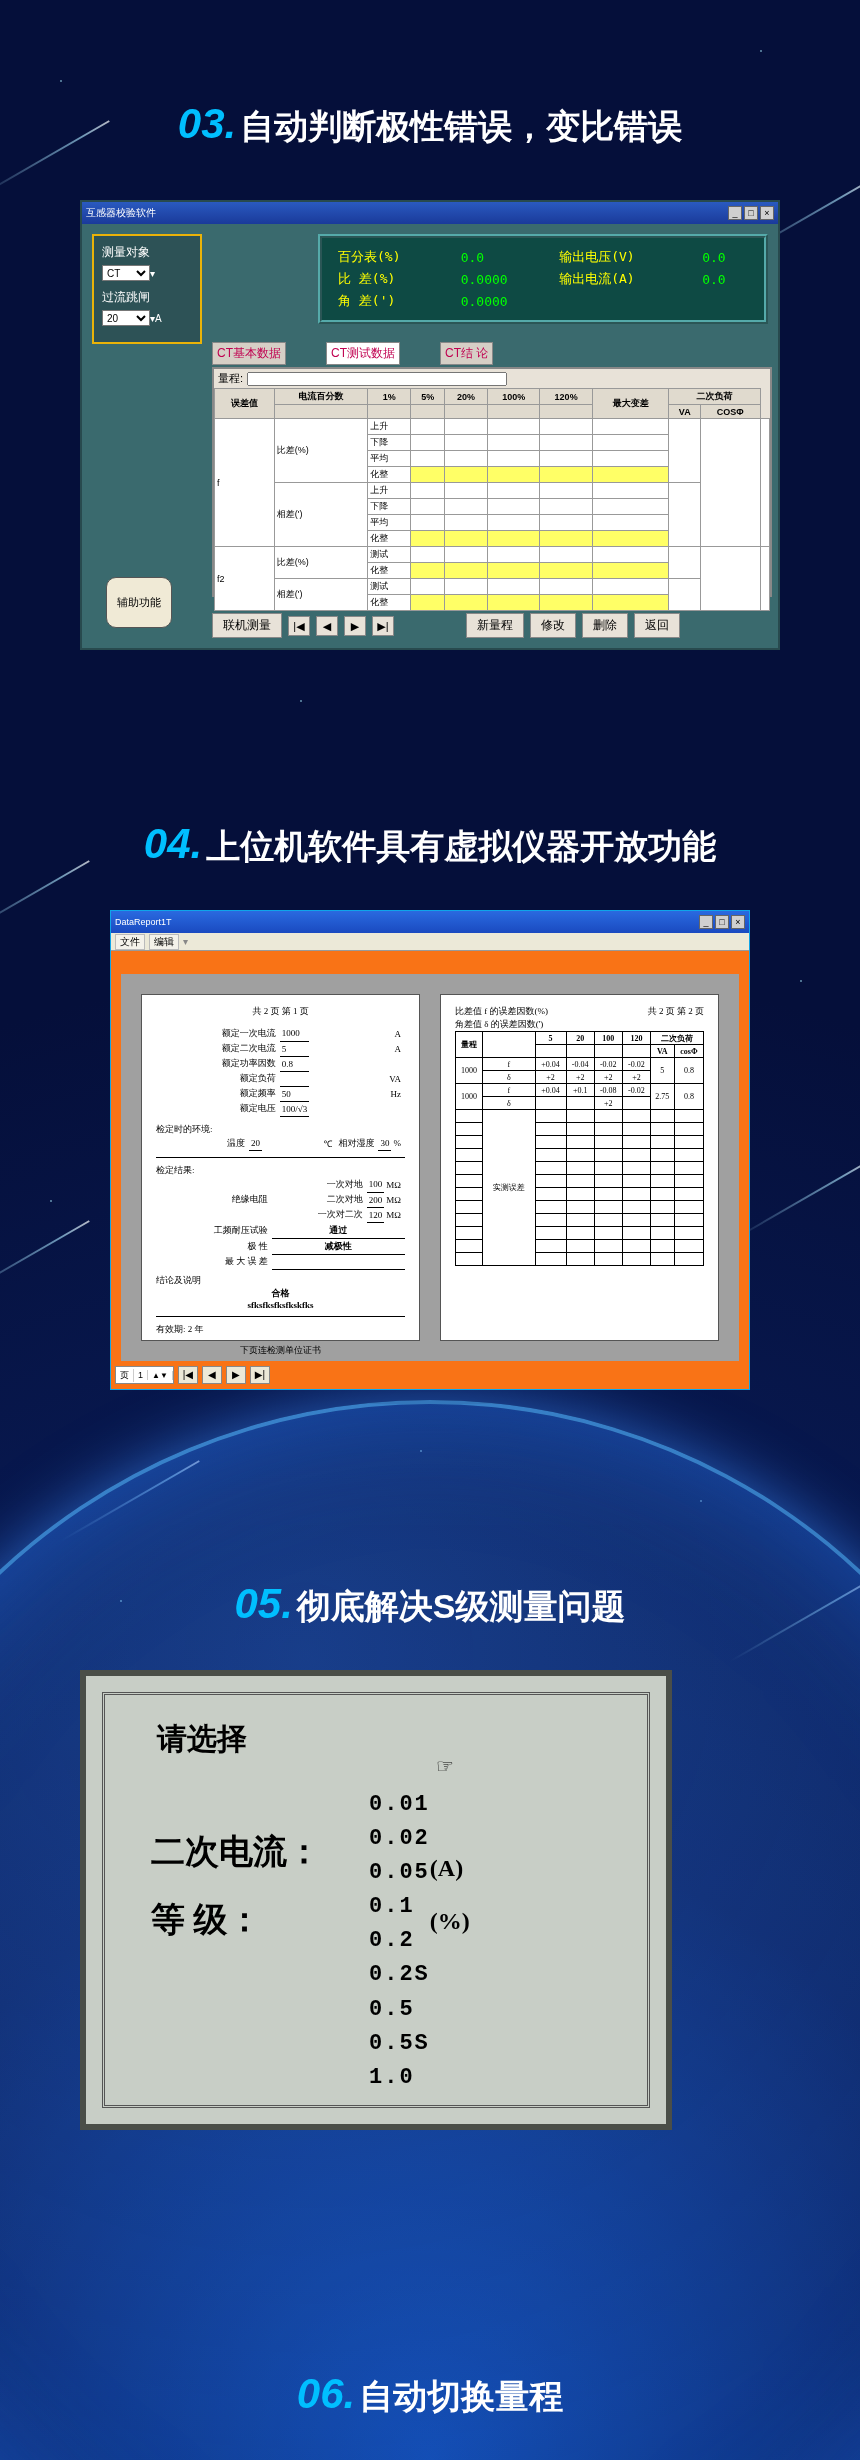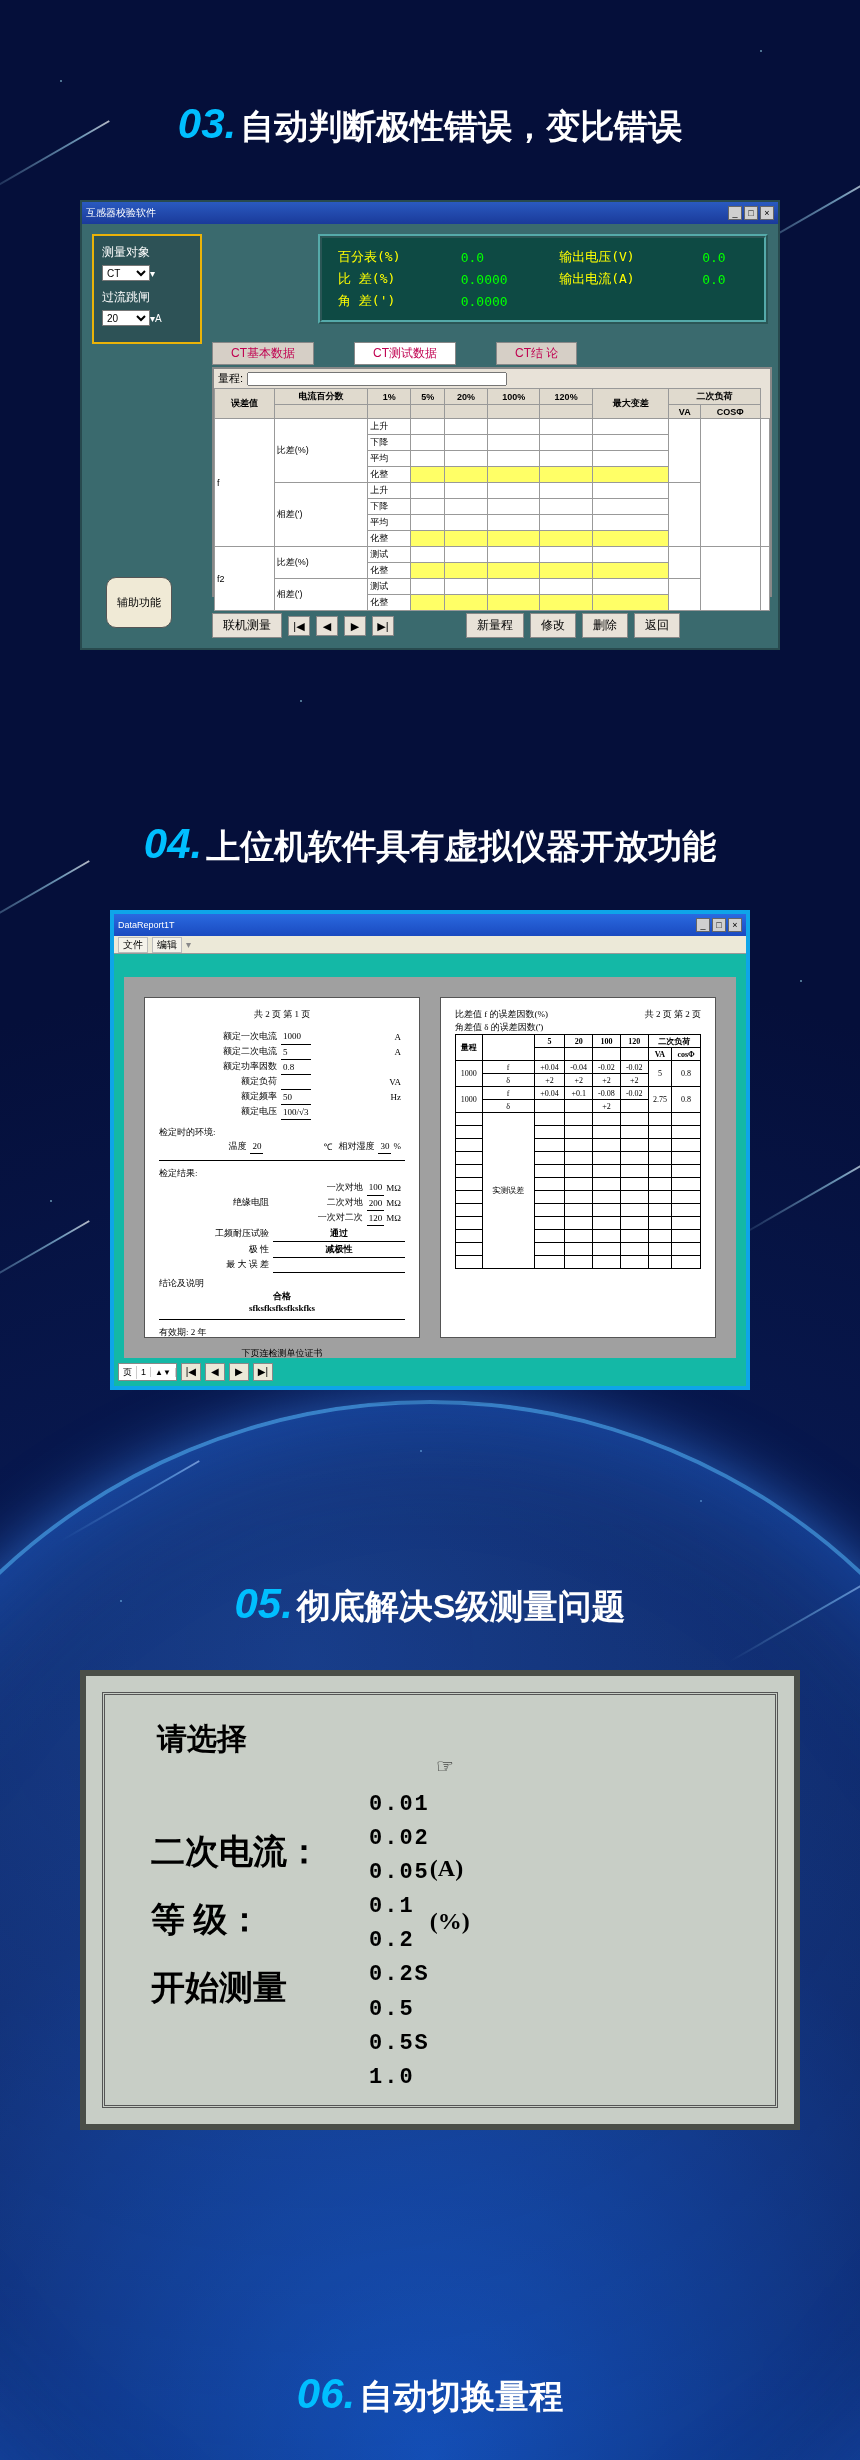--- a/index.html
+++ b/index.html
@@ -35,57 +35,57 @@
   .teal-panel-left .lbl { font-size:12px; margin-bottom:4px; }
   .teal-panel-left .inp { display:flex; align-items:center; gap:0; margin-bottom:8px; }
   .teal-panel-left select { font-size:10px; width:48px; height:16px; background:#fff; border:1px solid #777; }
   .meter-panel { position:absolute; right:10px; top:32px; width:450px; height:90px; background:#0e4a44; border:4px ridge #5aa; padding:8px; color:#0f0; font-family:"SimSun",monospace; }
   .meter-panel table { width:100%; color:inherit; font-size:13px; border-collapse:collapse; }
   .meter-panel td { padding:2px 8px; }
   .meter-panel .ylab { color:#ff0; }
   .meter-panel .val { color:#0f0; font-family:monospace; }
 
   .tabsrow { position:absolute; left:130px; top:140px; display:flex; gap:40px; font-size:12px; }
-  .tab { background:#d6cfc6; border:1px solid #888; padding:2px 18px; color:#c00050; }
+  .tab { background:#d6cfc6; border:1px solid #888; padding:2px 4px; color:#c00050; }
   .tab.active { background:#fff; }
 
   .grid03 { position:absolute; left:130px; top:165px; width:560px; height:230px; background:#e8e2d8; border:2px solid #888; }
   .grid03 .range { font-size:11px; padding:2px 4px; display:flex; align-items:center; gap:4px; }
   .grid03 .range input { width:260px; height:14px; }
   .grid03 table { width:100%; border-collapse:collapse; font-size:9px; }
   .grid03 th, .grid03 td { border:1px solid #999; padding:1px 2px; height:14px; background:#fff; overflow:hidden; }
   .grid03 th { background:#e0dace; }
   .grid03 .ylw { background:#ffff66; }
   .btnrow03 { position:absolute; left:130px; bottom:10px; display:flex; gap:6px; align-items:center; }
   .btnrow03 .b { background:#e8e2d8; border:1px solid #888; padding:3px 10px; font-size:12px; }
   .btnrow03 .ico { width:22px; height:20px; background:#e8e2d8; border:1px solid #888; text-align:center; font-size:11px; line-height:18px; }
   .auxbtn { position:absolute; left:24px; bottom:20px; background:#f0ead6; border:1px solid #555; border-radius:10px; padding:17px 10px; font-size:11px; }
 
   
-  .win04 { position:absolute; left:110px; top:910px; width:640px; height:480px; background:#14b8a6; border:4px solid #0ea5e9; font-size:9px; }
+  .win04 { position:absolute; left:110px; top:910px; width:640px; height:480px; background:#f97316; border:1px solid #0ea5e9; font-size:9px; }
   .win04 .titlebar { background:linear-gradient(#2a6ae0,#1a4ac0); }
   .menubar04 { height:18px; background:#ece9d8; border-bottom:1px solid #999; display:flex; align-items:center; gap:4px; padding:0 4px; font-size:10px; }
   .menubar04 .mb { border:1px solid #bbb; padding:0 4px; background:#f4f2ea; }
   .pages04 { position:absolute; left:10px; top:44px; right:10px; bottom:28px; background:#a0a0a0; display:flex; gap:20px; padding:20px;margin-top:19px; }
   .page { flex:1; background:#fff; border:1px solid #555; padding:10px 14px; font-family:"SimSun",serif; }
   .page .pghdr { text-align:center; font-size:9px; margin-bottom:8px; }
   .page table.doc { width:100%; border-collapse:collapse; font-size:9px; }
   .page table.doc td { border-bottom:1px solid #000; padding:1px 2px; white-space:nowrap; }
   .page table.doc td.lbl { border:none; text-align:right; width:55%; padding-right:4px; }
   .page .divln { border-top:1px solid #000; margin:6px 0; }
   .page .bold { font-weight:bold; text-align:center; }
   .page2 table.grid { width:100%; border-collapse:collapse; font-size:8px; }
   .page2 table.grid th, .page2 table.grid td { border:1px solid #000; height:13px; text-align:center; }
   .navbar04 { position:absolute; left:4px; bottom:4px; height:20px; display:flex; gap:4px; align-items:center; }
   .navbar04 .nb { width:20px; height:18px; border:1px solid #888; background:#ece9d8; text-align:center; font-size:10px; line-height:16px; }
   .navbar04 .zoom { display:flex; align-items:center; border:1px solid #888; background:#fff; height:18px; }
   .navbar04 .zoom div { padding:0 4px; border-right:1px solid #ccc; font-size:9px; }
 
   
-  .win05 { position:absolute; left:80px; top:1670px; width:720px; height:460px; background:#c8cec6; border:6px solid #4a4e48; font-family:"SimSun",serif; }
+  .win05 { position:absolute; left:80px; top:1670px; width:592px; height:460px; background:#c8cec6; border:6px solid #4a4e48; font-family:"SimSun",serif; }
   .win05 .inner { border:3px double #555; margin:16px; padding:24px; height:calc(100% - 32px); }
   .win05 .title05 { font-size:30px; font-weight:bold; margin:0 0 24px 28px; }
   .win05 .cols { display:flex; }
   .win05 .colL { width:240px; font-size:34px; font-weight:bold; line-height:2.0; padding-left:22px; }
   .win05 .colM { font-size:22px; font-weight:bold; line-height:1.55; font-family:"Courier New",monospace; letter-spacing:2px; padding-top:4px; }
   .win05 .colR { width:110px; font-size:24px; font-weight:bold; line-height:2.2; padding-top:58px; }
   .win05 .pointer { position:absolute; left:350px; top:78px; font-size:20px; }
 
   .earth { position:absolute; left:-200px; top:1400px; width:1260px; height:1260px; border:4px solid rgba(80,180,255,.6); border-radius:50%; box-shadow:0 0 60px rgba(60,140,255,.6), inset 0 0 120px rgba(30,100,220,.6); background:radial-gradient(circle at 40% 20%, rgba(60,140,255,.3), rgba(8,20,60,.2)); pointer-events:none; }
 </style>
@@ -633,21 +633,20 @@
 
 <div class="win05">
   <div class="inner">
     <div class="title05">请选择</div>
     <div class="pointer">☞</div>
     <div class="cols">
       <div class="colL">
         <div style="height:34px"></div>
         <div>二次电流：</div>
         <div>等    级：</div>
-        <div>开始测量</div>
       </div>
       <div class="colM">
         <div>0.01</div>
         <div>0.02</div>
         <div>0.05</div>
         <div>0.1</div>
         <div>0.2</div>
         <div>0.2S</div>
         <div>0.5</div>
         <div>0.5S</div>

